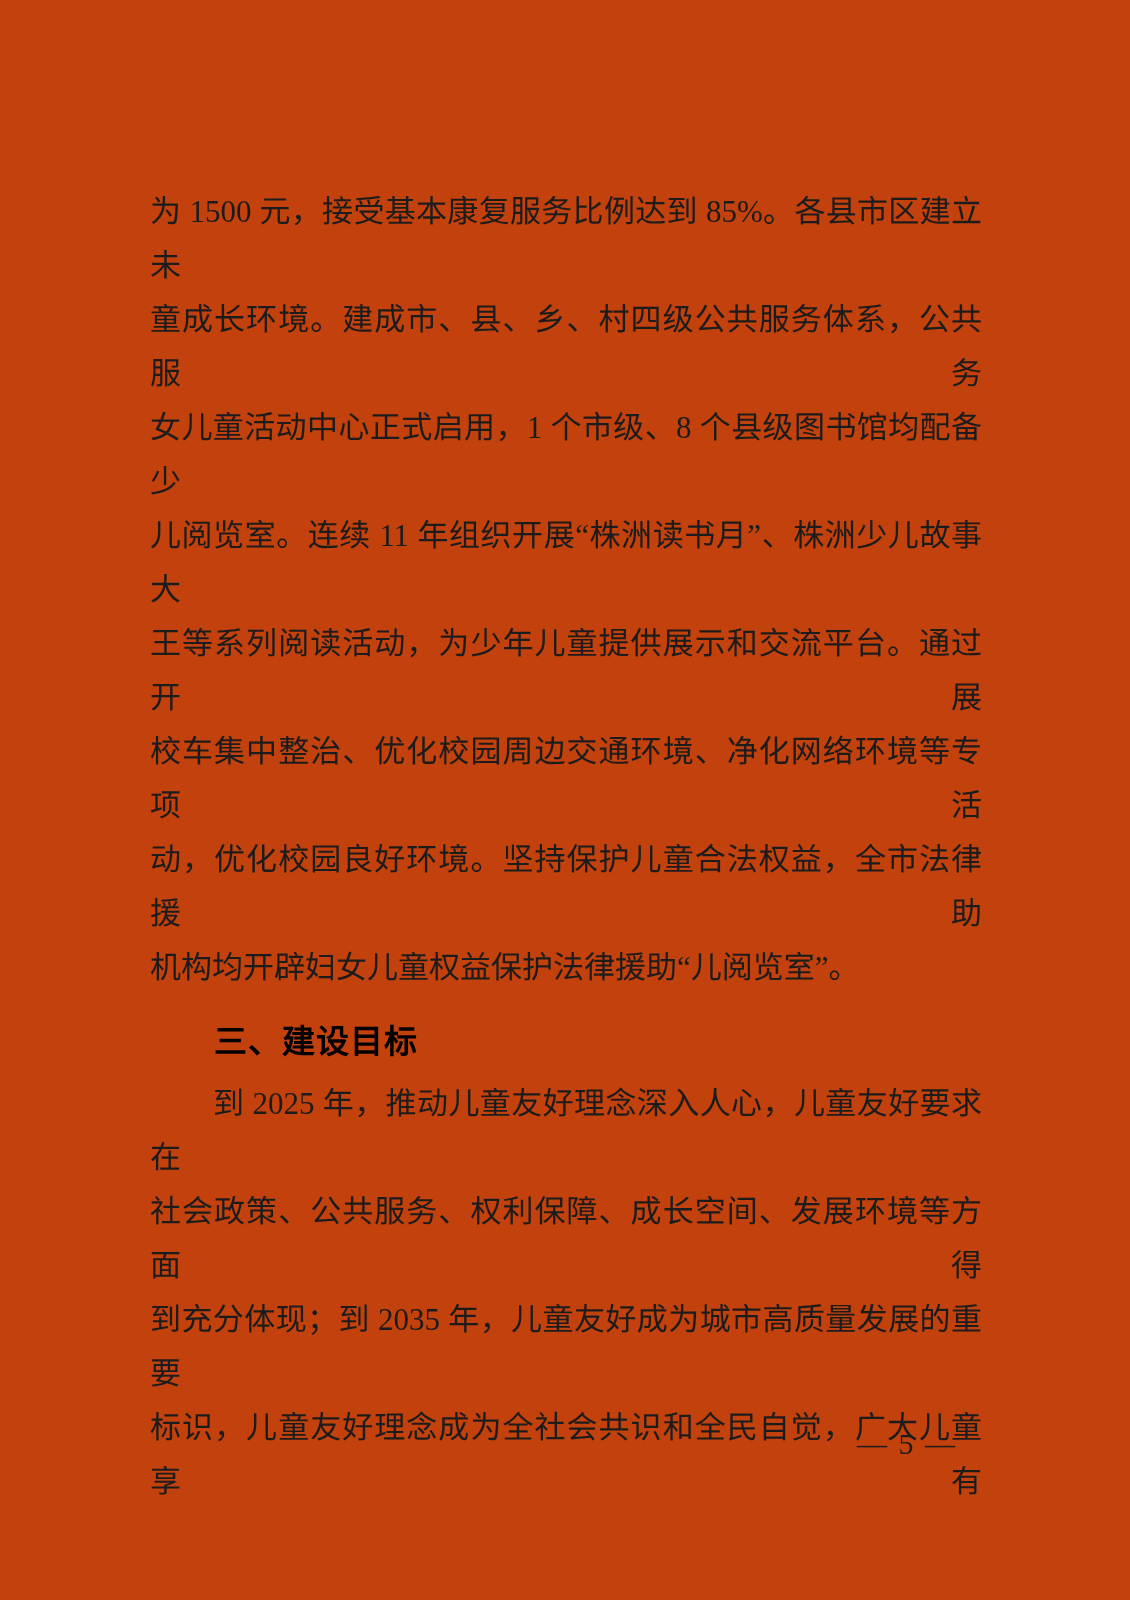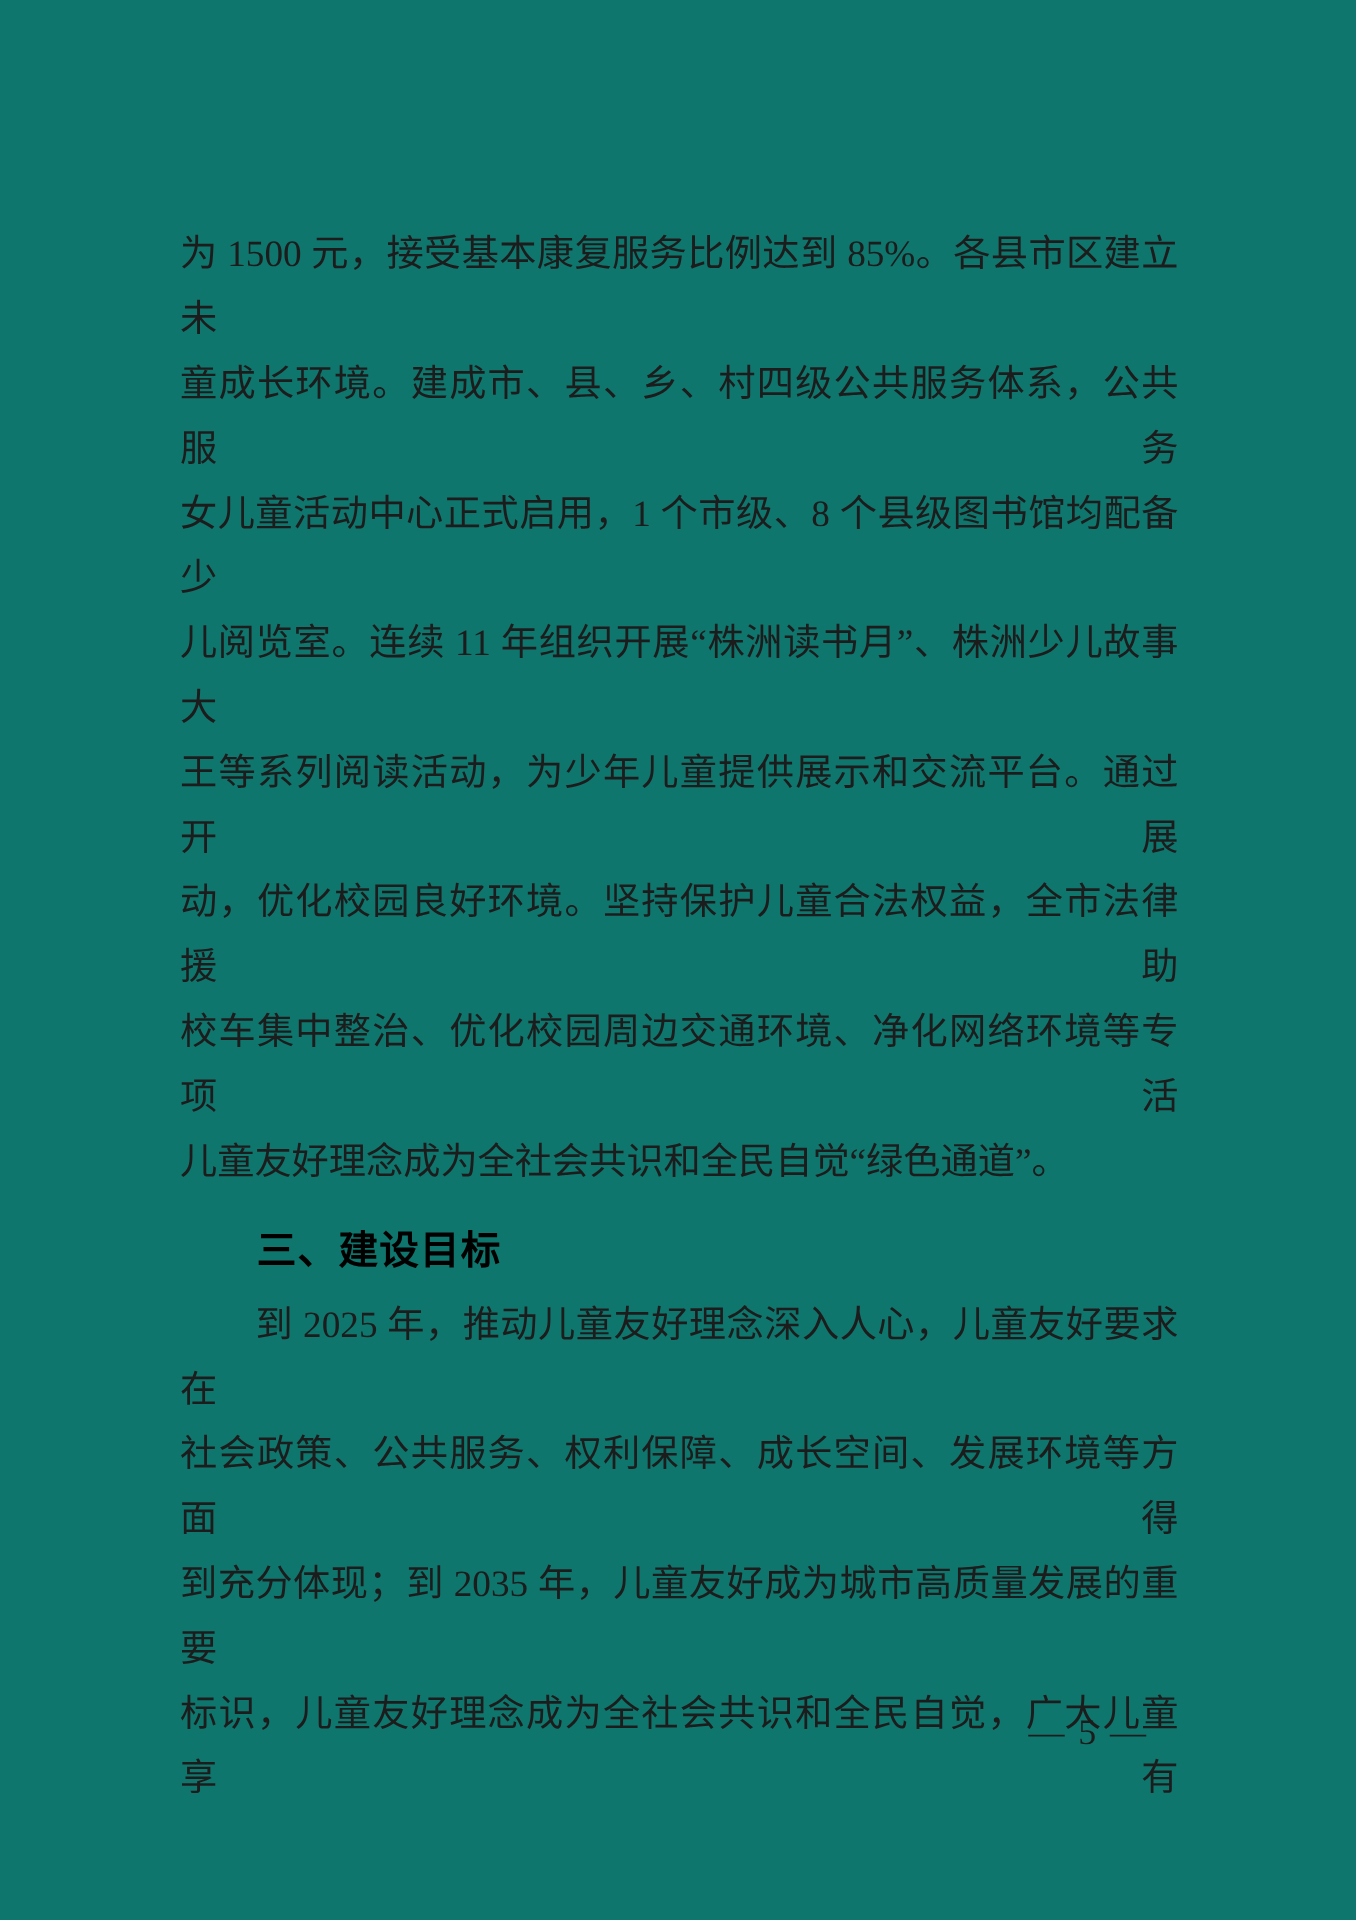--- a/index.html
+++ b/index.html
@@ -4,21 +4,21 @@
 <style>
   html,body{margin:0;padding:0;}
   body{
     width:1130px;height:1600px;
     background:#ffffff;
     font-family:"Liberation Serif","DejaVu Serif",serif;
   }
   .page{
     position:relative;
     width:1130px;height:1600px;
-    background:#0f766e;
+    background:#c2410c;
     overflow:hidden;
     color:#1c1c1c;
   }
   .text-block{
     position:absolute;
     left:150px;
     top:185px;
     width:832px;
   }
   .t{
@@ -58,23 +58,23 @@
 <body>
 
 <div class="page">
   <div class="text-block">
 
     <div class="t just">为 1500 元，接受基本康复服务比例达到 85%。各县市区建立未</div>
     <div class="t just">童成长环境。建成市、县、乡、村四级公共服务体系，公共服务</div>
     <div class="t just">女儿童活动中心正式启用，1 个市级、8 个县级图书馆均配备少</div>
     <div class="t just">儿阅览室。连续 11 年组织开展“株洲读书月”、株洲少儿故事大</div>
     <div class="t just">王等系列阅读活动，为少年儿童提供展示和交流平台。通过开展</div>
+    <div class="t just">校车集中整治、优化校园周边交通环境、净化网络环境等专项活</div>
     <div class="t just">动，优化校园良好环境。坚持保护儿童合法权益，全市法律援助</div>
-    <div class="t just">校车集中整治、优化校园周边交通环境、净化网络环境等专项活</div>
-    <div class="t">儿童友好理念成为全社会共识和全民自觉“绿色通道”。</div>
+    <div class="t">机构均开辟妇女儿童权益保护法律援助“儿阅览室”。</div>
 
     <div class="h1 h1-first">三、建设目标</div>
 
     <div class="t just indent">到 2025 年，推动儿童友好理念深入人心，儿童友好要求在</div>
     <div class="t just">社会政策、公共服务、权利保障、成长空间、发展环境等方面得</div>
     <div class="t just">到充分体现；到 2035 年，儿童友好成为城市高质量发展的重要</div>
     <div class="t just">标识，儿童友好理念成为全社会共识和全民自觉，广大儿童享有</div>
 
   </div>
 

